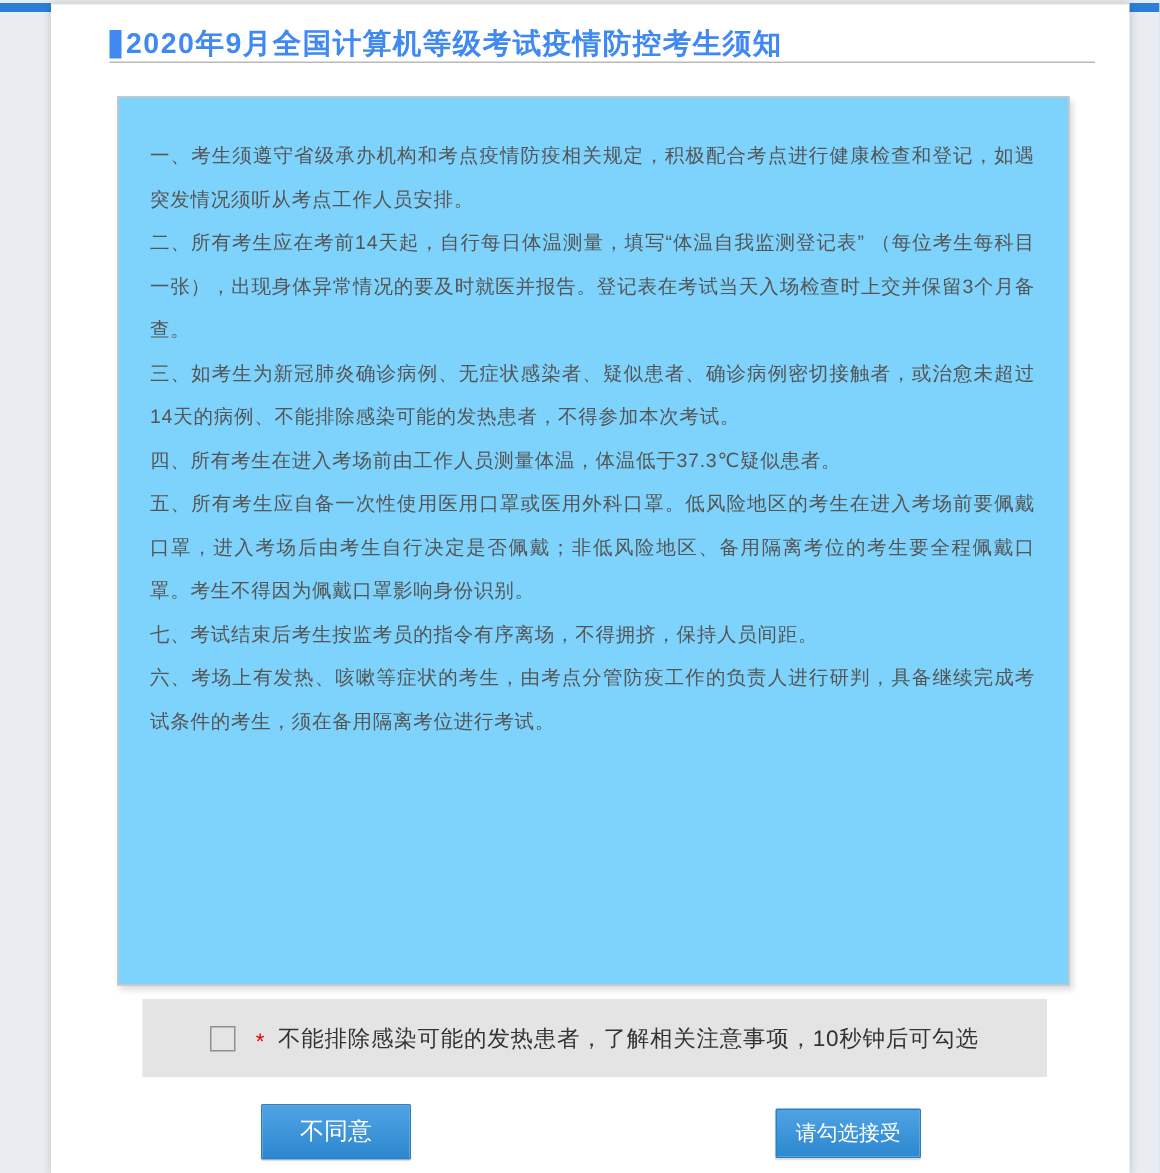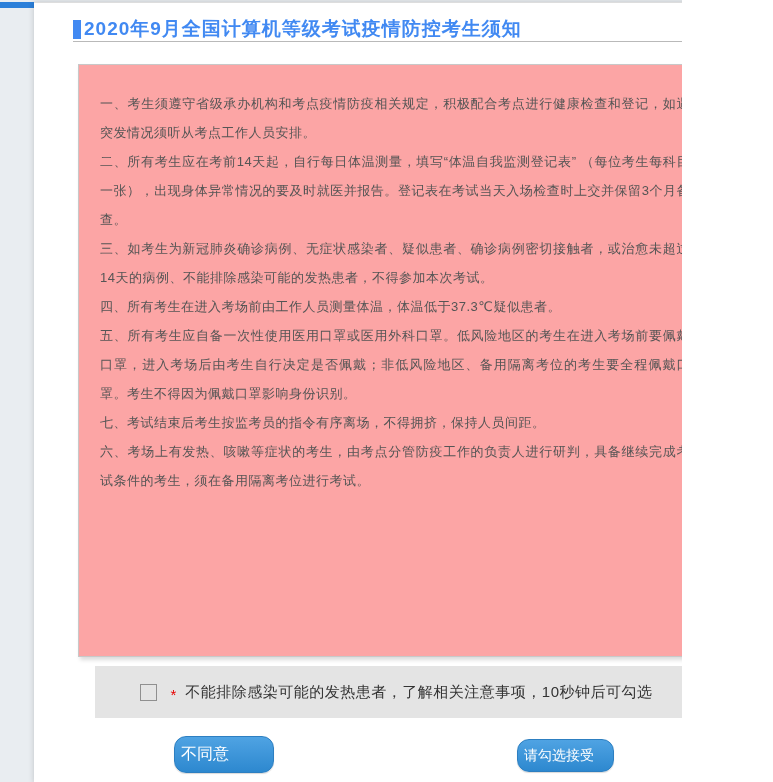--- a/index.html
+++ b/index.html
@@ -10,21 +10,21 @@
     --btn-border:#2d7fc1;
     --asterisk:#e60000;
   }
   html,body{margin:0;padding:0;}
   body{
     font-family:"Liberation Sans","DejaVu Sans",sans-serif;
     background:#ffffff;
   }
   .canvas{
     position:relative;
-    width:682px;height:782px;
+    width:773px;height:782px;
     background:#e9edf1;
     overflow:hidden;
   }
   .top-bar{
     position:absolute;left:0;top:2px;width:100%;height:6px;
     background:var(--top-bar);
   }
   .card{
     position:absolute;left:34px;top:2px;width:719px;height:780px;
     background:#ffffff;
@@ -46,21 +46,21 @@
     font-weight:bold;
     letter-spacing:1px;
     white-space:nowrap;
   }
   .divider{
     position:absolute;left:39px;top:38px;width:657px;height:0;
     border-top:1px solid #b9b9b9;
   }
   .notice-box{
     position:absolute;left:44px;top:61px;width:635px;height:593px;
-    background:#fca5a5;
+    background:#7dd3fc;
     border:1px solid #c8c8c8;
     box-shadow:2px 3px 4px rgba(0,0,0,0.14);
     box-sizing:border-box;
     padding:24px 22px 0 21px;
     overflow:hidden;
   }
   .notice-box p{
     margin:0;
     font-size:13px;
     line-height:29px;
@@ -90,24 +90,24 @@
   }
   .agreement-label{
     font-size:15px;
     color:#333333;
     letter-spacing:0.5px;
     white-space:nowrap;
   }
   .btn{
     position:absolute;
     border:1px solid var(--btn-border);
-    border-radius:12px;
+    border-radius:1px;
     background:linear-gradient(to bottom,var(--btn-top),var(--btn-bottom));
     color:#ffffff;
-    text-align:left;
+    text-align:center;
     cursor:pointer;
     font-family:inherit;
     box-shadow:0 1px 1px rgba(0,0,0,0.15);
   }
   .btn-disagree{
     left:140px;top:733px;width:100px;height:37px;
     font-size:16px;
   }
   .btn-accept{
     left:483px;top:736px;width:97px;height:33px;

